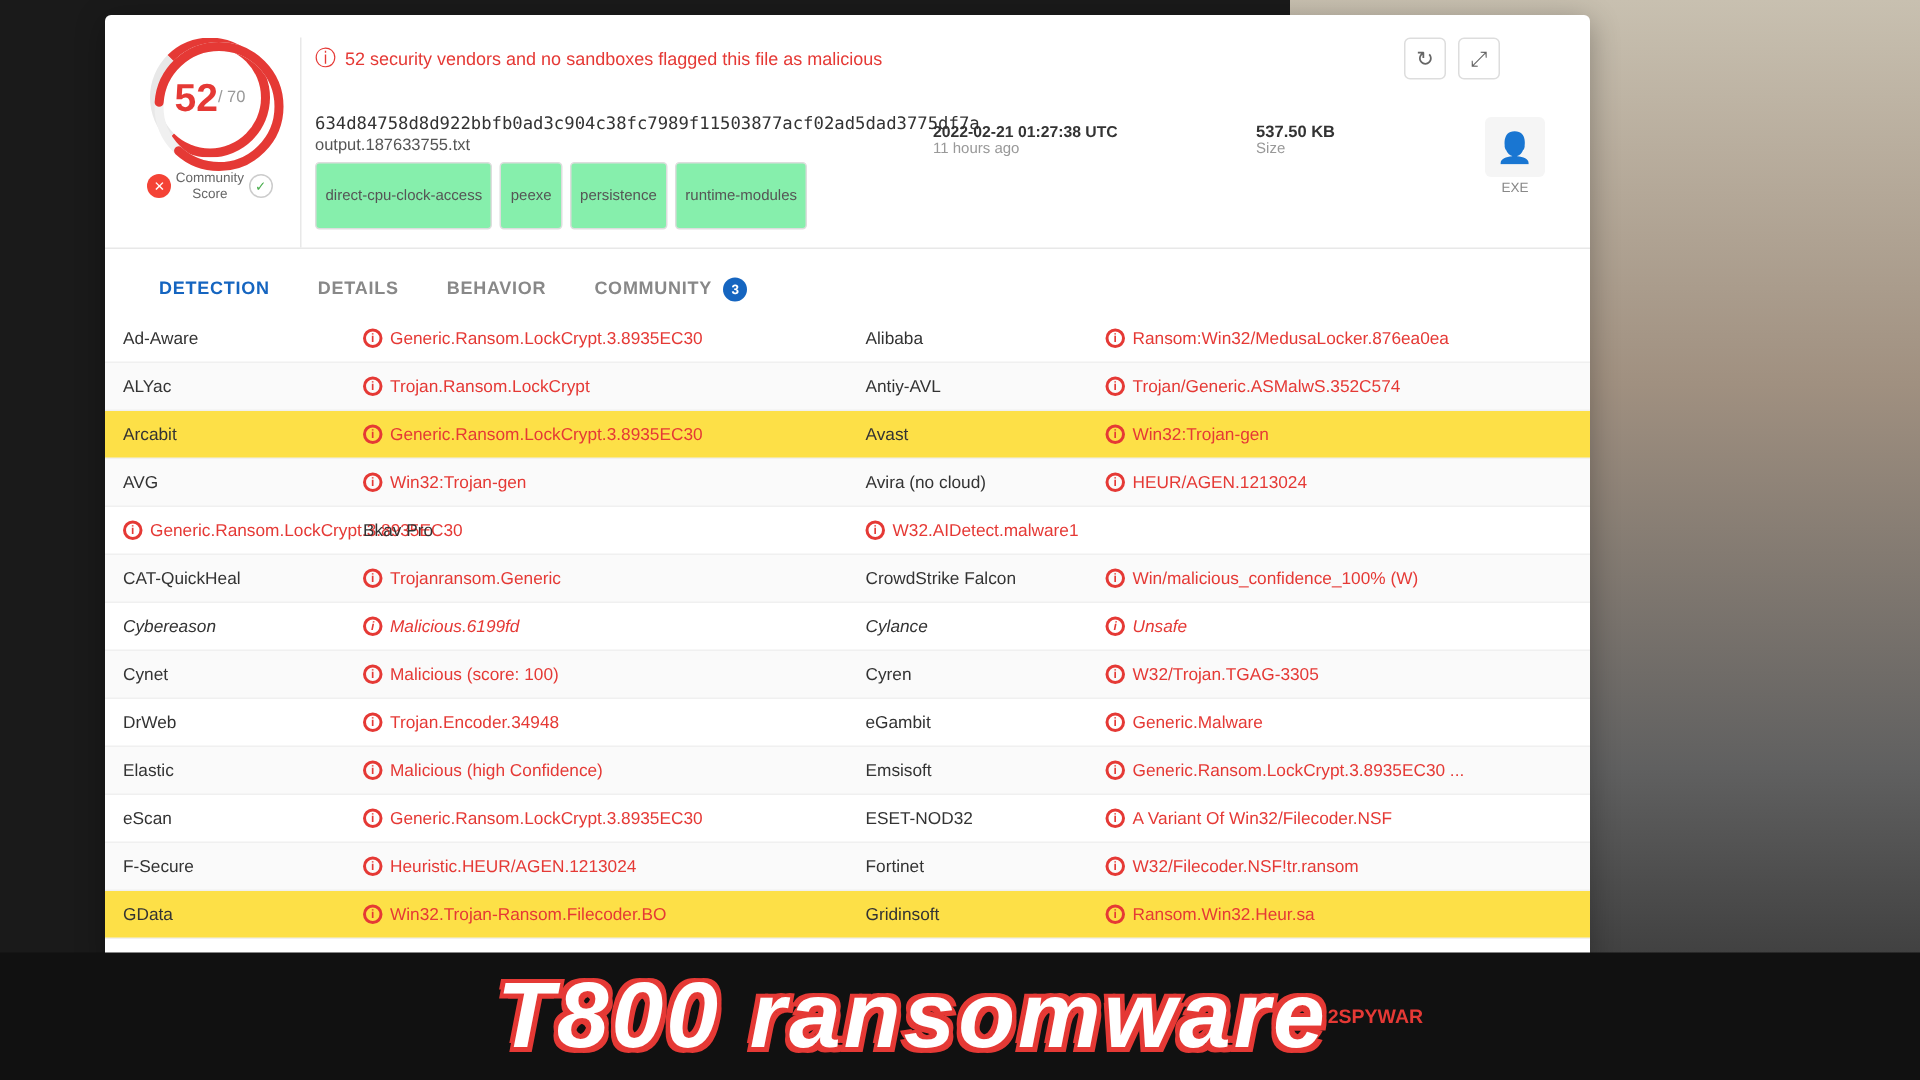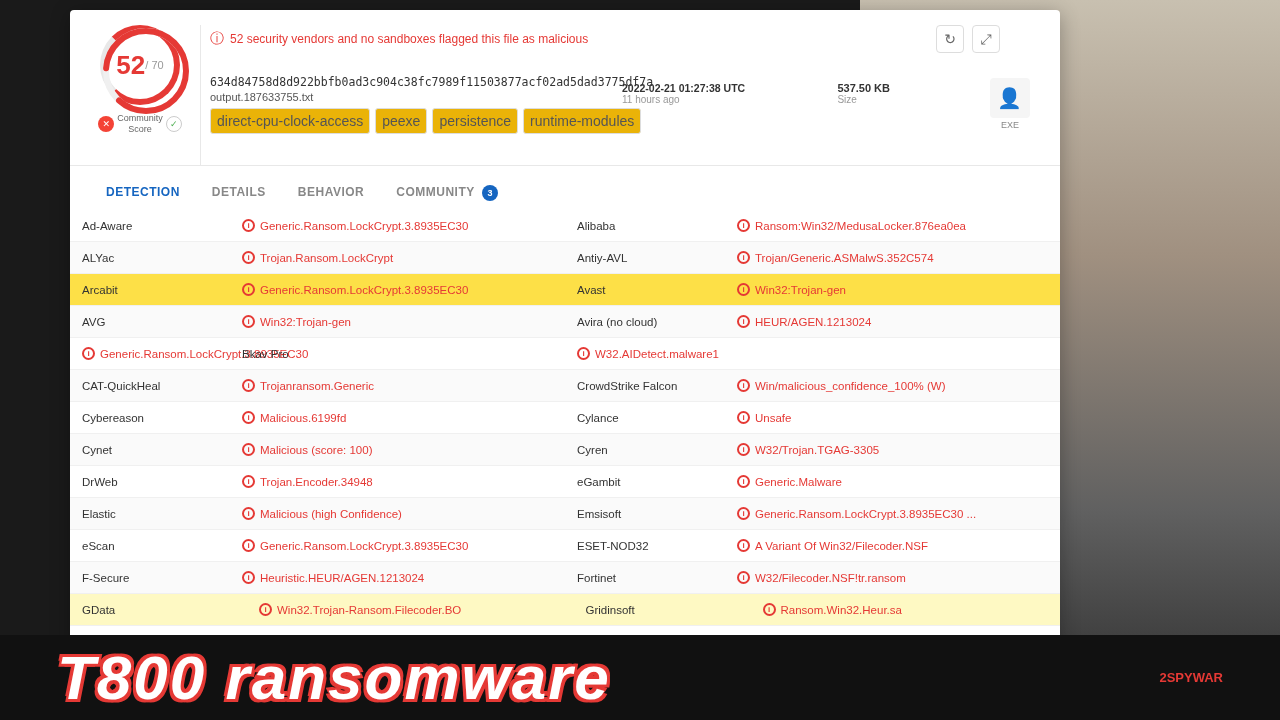--- a/index.html
+++ b/index.html
@@ -164,25 +164,25 @@
       color: #555;
       margin-top: 2px;
     }
     .file-tags {
       display: flex;
       gap: 5px;
       margin-top: 5px;
       flex-wrap: wrap;
     }
     .tag {
-      background: #eab308;
+      background: #86efac;
       border: 1px solid #ddd;
       border-radius: 3px;
-      padding: 4px 6px;
-      font-size: 14px;
+      padding: 16px 6px;
+      font-size: 10px;
       color: #555;
     }
     .meta-size { font-size: 11px; color: #333; font-weight: 600; }
     .meta-label { font-size: 10px; color: #999; }
     .meta-date { font-size: 11px; color: #333; font-weight: 600; margin-top: 0; }
     .meta-ago { font-size: 10px; color: #999; }
 
     .meta-type {
       position: absolute;
       top: 68px;
@@ -317,21 +317,21 @@
     .bottom-bar {
       position: absolute;
       bottom: 0;
       left: 0;
       right: 0;
       height: 85px;
       background: #111111;
       z-index: 20;
       display: flex;
       align-items: center;
-      justify-content: space-between;
+      justify-content: center;
       padding: 0 57px;
     }
 
     .bottom-title {
       font-size: 62px;
       font-weight: 900;
       color: white;
       letter-spacing: 2px;
       text-shadow:
         -3px -3px 0 #e53935,
@@ -555,117 +555,117 @@
           <span>Trojanransom.Generic</span>
         </div>
         <div class="det-cell det-vendor">
           <span>CrowdStrike Falcon</span>
         </div>
         <div class="det-cell det-result">
           <span class="det-icon">i</span>
           <span>Win/malicious_confidence_100% (W)</span>
         </div>
       </div>
+      <div class="det-row" style="background: rgb(255, 255, 255); font-style: italic;">
+        <div class="det-cell det-vendor">
+          <span>Cybereason</span>
+        </div>
+        <div class="det-cell det-result">
+          <span class="det-icon">i</span>
+          <span>Malicious.6199fd</span>
+        </div>
+        <div class="det-cell det-vendor">
+          <span>Cylance</span>
+        </div>
+        <div class="det-cell det-result">
+          <span class="det-icon">i</span>
+          <span>Unsafe</span>
+        </div>
+      </div>
+      <div class="det-row" style="background: rgb(250, 250, 250);">
+        <div class="det-cell det-vendor">
+          <span>Cynet</span>
+        </div>
+        <div class="det-cell det-result">
+          <span class="det-icon">i</span>
+          <span>Malicious (score: 100)</span>
+        </div>
+        <div class="det-cell det-vendor">
+          <span>Cyren</span>
+        </div>
+        <div class="det-cell det-result">
+          <span class="det-icon">i</span>
+          <span>W32/Trojan.TGAG-3305</span>
+        </div>
+      </div>
       <div class="det-row" style="background: rgb(255, 255, 255);">
         <div class="det-cell det-vendor">
-          <span>Cybereason</span>
-        </div>
-        <div class="det-cell det-result">
-          <span class="det-icon">i</span>
-          <span>Malicious.6199fd</span>
-        </div>
-        <div class="det-cell det-vendor">
-          <span>Cylance</span>
-        </div>
-        <div class="det-cell det-result">
-          <span class="det-icon">i</span>
-          <span>Unsafe</span>
+          <span>DrWeb</span>
+        </div>
+        <div class="det-cell det-result">
+          <span class="det-icon">i</span>
+          <span>Trojan.Encoder.34948</span>
+        </div>
+        <div class="det-cell det-vendor">
+          <span>eGambit</span>
+        </div>
+        <div class="det-cell det-result">
+          <span class="det-icon">i</span>
+          <span>Generic.Malware</span>
         </div>
       </div>
       <div class="det-row" style="background: rgb(250, 250, 250);">
         <div class="det-cell det-vendor">
-          <span>Cynet</span>
-        </div>
-        <div class="det-cell det-result">
-          <span class="det-icon">i</span>
-          <span>Malicious (score: 100)</span>
-        </div>
-        <div class="det-cell det-vendor">
-          <span>Cyren</span>
-        </div>
-        <div class="det-cell det-result">
-          <span class="det-icon">i</span>
-          <span>W32/Trojan.TGAG-3305</span>
+          <span>Elastic</span>
+        </div>
+        <div class="det-cell det-result">
+          <span class="det-icon">i</span>
+          <span>Malicious (high Confidence)</span>
+        </div>
+        <div class="det-cell det-vendor">
+          <span>Emsisoft</span>
+        </div>
+        <div class="det-cell det-result">
+          <span class="det-icon">i</span>
+          <span>Generic.Ransom.LockCrypt.3.8935EC30 ...</span>
         </div>
       </div>
       <div class="det-row" style="background: rgb(255, 255, 255);">
         <div class="det-cell det-vendor">
-          <span>DrWeb</span>
-        </div>
-        <div class="det-cell det-result">
-          <span class="det-icon">i</span>
-          <span>Trojan.Encoder.34948</span>
-        </div>
-        <div class="det-cell det-vendor">
-          <span>eGambit</span>
-        </div>
-        <div class="det-cell det-result">
-          <span class="det-icon">i</span>
-          <span>Generic.Malware</span>
+          <span>eScan</span>
+        </div>
+        <div class="det-cell det-result">
+          <span class="det-icon">i</span>
+          <span>Generic.Ransom.LockCrypt.3.8935EC30</span>
+        </div>
+        <div class="det-cell det-vendor">
+          <span>ESET-NOD32</span>
+        </div>
+        <div class="det-cell det-result">
+          <span class="det-icon">i</span>
+          <span>A Variant Of Win32/Filecoder.NSF</span>
         </div>
       </div>
       <div class="det-row" style="background: rgb(250, 250, 250);">
         <div class="det-cell det-vendor">
-          <span>Elastic</span>
-        </div>
-        <div class="det-cell det-result">
-          <span class="det-icon">i</span>
-          <span>Malicious (high Confidence)</span>
-        </div>
-        <div class="det-cell det-vendor">
-          <span>Emsisoft</span>
-        </div>
-        <div class="det-cell det-result">
-          <span class="det-icon">i</span>
-          <span>Generic.Ransom.LockCrypt.3.8935EC30 ...</span>
-        </div>
-      </div>
-      <div class="det-row" style="background: rgb(255, 255, 255);">
-        <div class="det-cell det-vendor">
-          <span>eScan</span>
-        </div>
-        <div class="det-cell det-result">
-          <span class="det-icon">i</span>
-          <span>Generic.Ransom.LockCrypt.3.8935EC30</span>
-        </div>
-        <div class="det-cell det-vendor">
-          <span>ESET-NOD32</span>
-        </div>
-        <div class="det-cell det-result">
-          <span class="det-icon">i</span>
-          <span>A Variant Of Win32/Filecoder.NSF</span>
-        </div>
-      </div>
-      <div class="det-row" style="background: rgb(250, 250, 250);">
-        <div class="det-cell det-vendor">
           <span>F-Secure</span>
         </div>
         <div class="det-cell det-result">
           <span class="det-icon">i</span>
           <span>Heuristic.HEUR/AGEN.1213024</span>
         </div>
         <div class="det-cell det-vendor">
           <span>Fortinet</span>
         </div>
         <div class="det-cell det-result">
           <span class="det-icon">i</span>
           <span>W32/Filecoder.NSF!tr.ransom</span>
         </div>
       </div>
-      <div class="det-row" style="background: #fef9c3; gap: 17px;">
+      <div class="det-row" style="background: #fde047;">
         <div class="det-cell det-vendor">
           <span>GData</span>
         </div>
         <div class="det-cell det-result">
           <span class="det-icon">i</span>
           <span>Win32.Trojan-Ransom.Filecoder.BO</span>
         </div>
         <div class="det-cell det-vendor">
           <span>Gridinsoft</span>
         </div>

